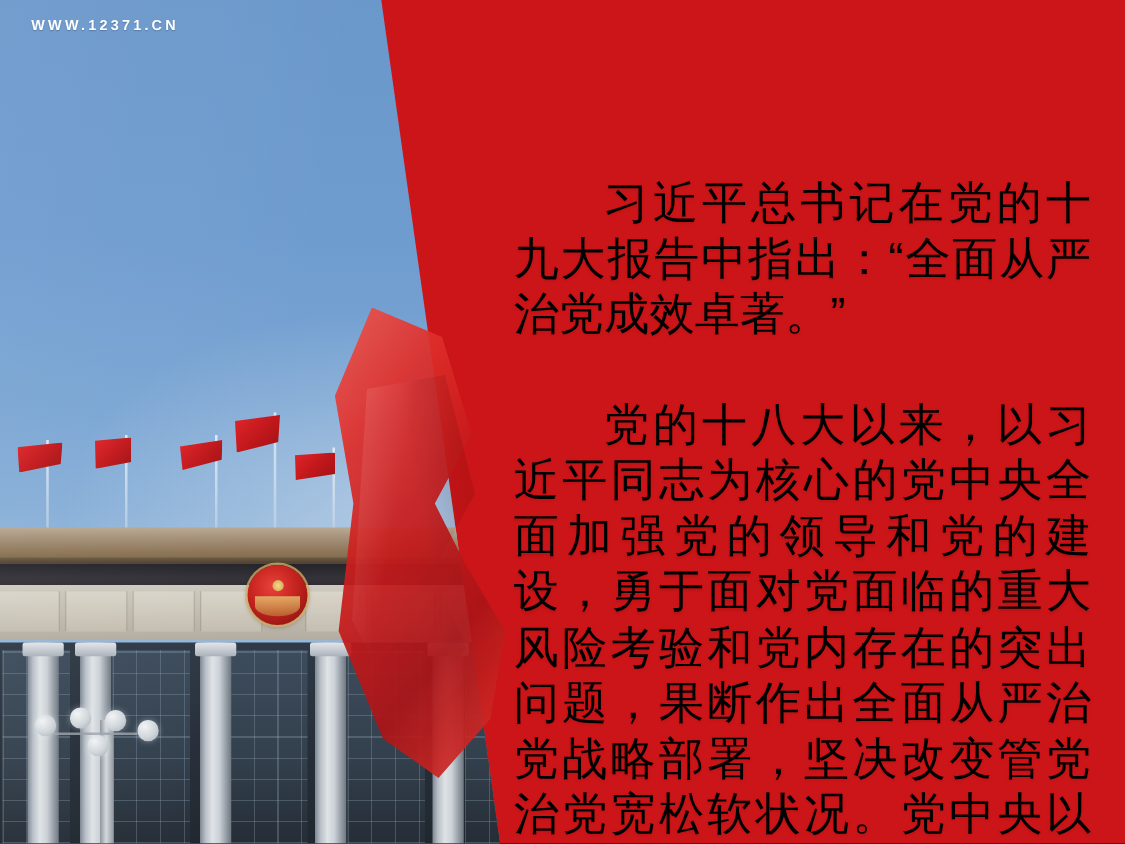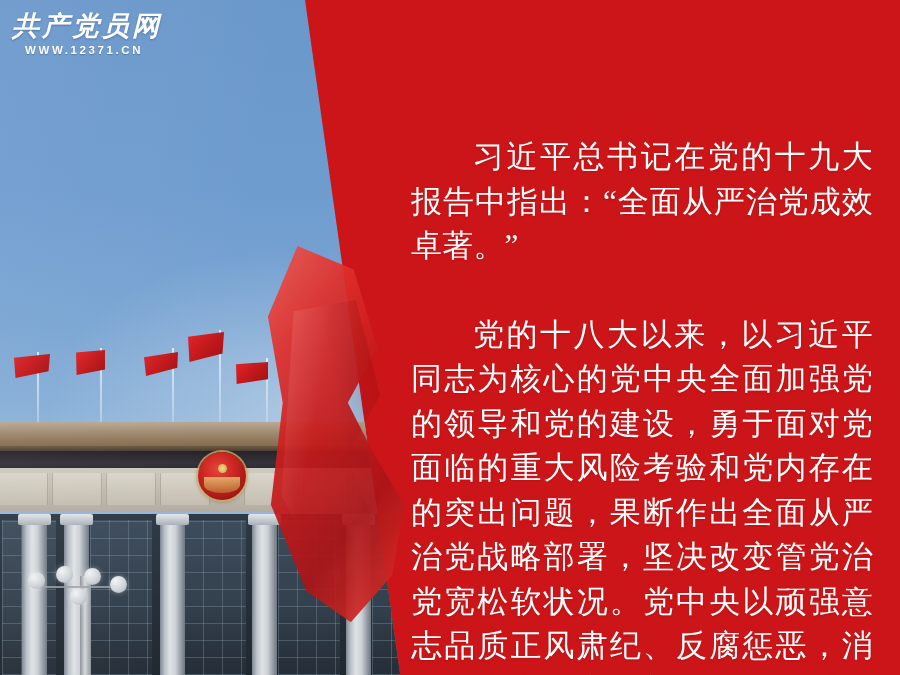--- a/index.html
+++ b/index.html
@@ -234,30 +234,29 @@
     text-shadow: 0 1px 1px rgba(40,70,110,0.4);
   }
 
   
   .copy {
     position: absolute;
     left: 411px; top: 104px;
     width: 462px;
   }
   .para {
-    color: #ffffff;
-    font-size: 31px;
+    color: #000000;
+    font-size: 36px;
     line-height: 44.5px;
     letter-spacing: 0.2px;
     font-weight: 500;
     text-align: justify;
     text-justify: inter-ideograph;
     text-indent: 2em;
     text-shadow: 0 1px 2px rgba(120,10,12,0.28);
-    font-family: Liberation Serif, serif;
   }
   .para + .para { margin-top: 44px; }
 </style>
 </head>
 <body>
 
 <div id="poster">
 
   <div class="photo">
     <div class="sky"></div>
@@ -325,21 +324,20 @@
       <div class="globe" style="left:52px; top:22px;"></div>
     </div>
 
     <div class="photo-soften"></div>
   </div>
 
   <div class="big-flag"></div>
   <div class="big-flag-fold"></div>
 
   <div class="logo">
-    <div class="logo-title">共产党员网</div>
     <div class="logo-url">WWW.12371.CN</div>
   </div>
 
   <div class="copy">
     <p class="para">习近平总书记在党的十九大报告中指出：“全面从严治党成效卓著。”</p>
     <p class="para">党的十八大以来，以习近平同志为核心的党中央全面加强党的领导和党的建设，勇于面对党面临的重大风险考验和党内存在的突出问题，果断作出全面从严治党战略部署，坚决改变管党治党宽松软状况。党中央以顽强意志品质正风肃纪、反腐惩恶，消除了党和国家内部存在的严重隐患，赢得党内外、国内外高度评价。</p>
   </div>
 
 </div>
 

